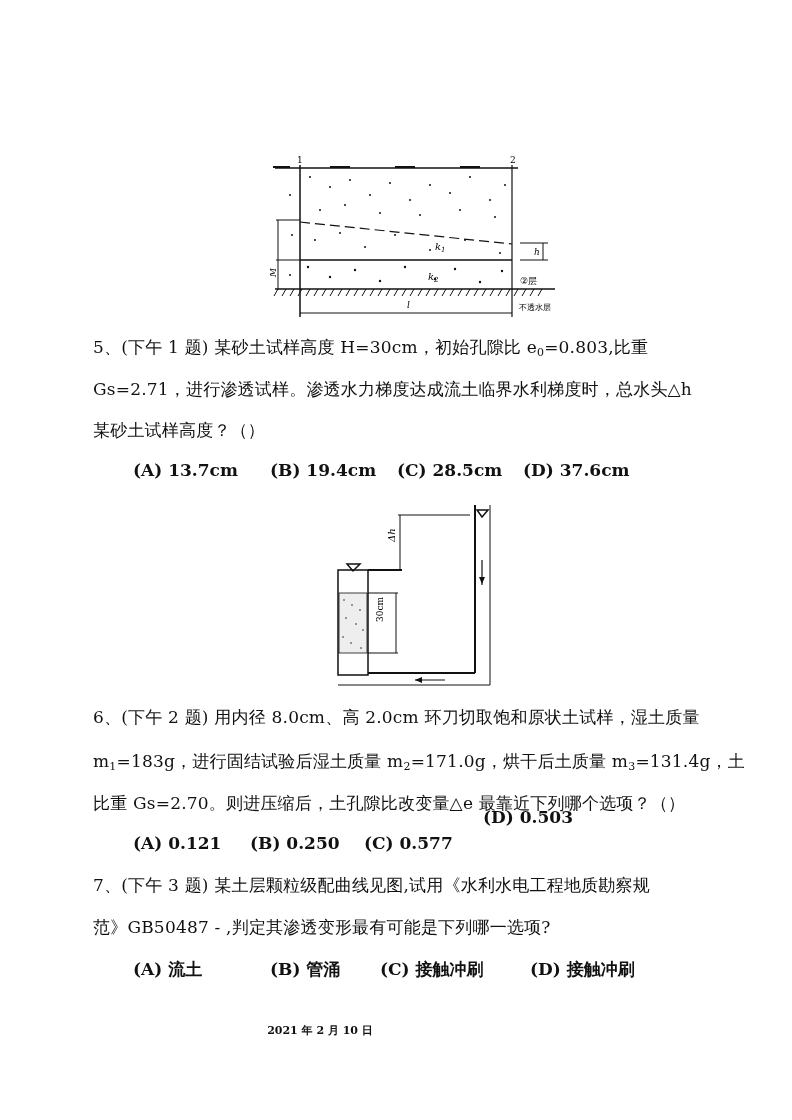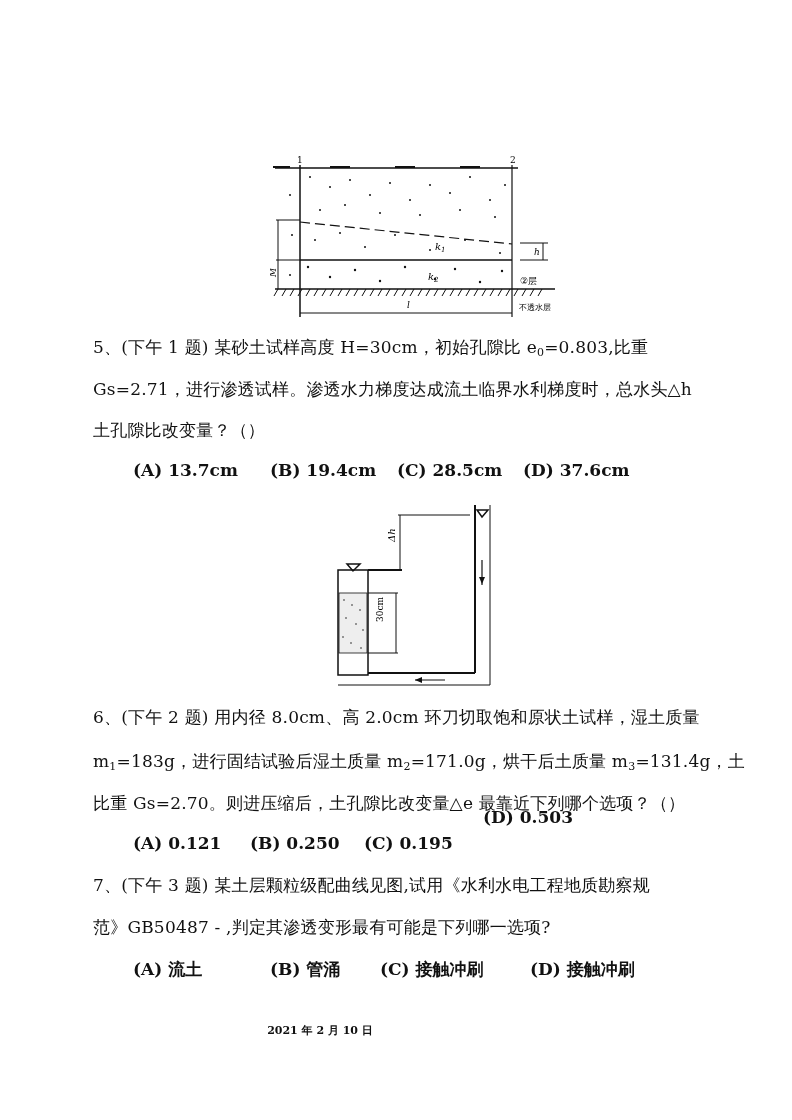--- a/index.html
+++ b/index.html
@@ -123,21 +123,21 @@
   <text x="158" y="125" font-size="10" font-style="italic" font-family="DejaVu Serif, serif">k<tspan font-size="7" dy="2">2</tspan></text>
   <text x="-2" y="122" font-size="9" font-style="italic" font-family="DejaVu Serif, serif" transform="rotate(-90 2 118)">M</text>
   <text x="264" y="100" font-size="9" font-style="italic" font-family="DejaVu Serif, serif">h</text>
   <text x="137" y="153" font-size="9" font-style="italic" font-family="DejaVu Serif, serif">l</text>
   <text x="250" y="129" font-size="9" font-family="DejaVu Sans, sans-serif">②层</text>
   <text x="249" y="155" font-size="8" font-family="DejaVu Sans, sans-serif">不透水层</text>
 </svg>
 
 <div class="line" style="top:336px"><span>5、(下午 1 题) 某砂土试样高度 H=30cm，初始孔隙比 e</span><sub>0</sub><span>=0.803,比重</span></div>
 <div class="line" style="top:378px">Gs=2.71，进行渗透试样。渗透水力梯度达成流土临界水利梯度时，总水头△h</div>
-<div class="line" style="top:419px">土孔隙比改变量？（）</div>
+<div class="line" style="top:419px">某砂土试样高度？（）</div>
 <div class="opt" style="left:133px;top:460px">(A) 13.7cm</div>
 <div class="opt" style="left:270px;top:460px">(B) 19.4cm</div>
 <div class="opt" style="left:397px;top:460px">(C) 28.5cm</div>
 <div class="opt" style="left:523px;top:460px">(D) 37.6cm</div>
 
 <svg style="left:330px;top:500px" width="165" height="190" viewBox="0 0 165 190">
 
   <line x1="145" y1="5" x2="145" y2="173" stroke="#111" stroke-width="2"></line>
   <line x1="160" y1="5" x2="160" y2="185" stroke="#111" stroke-width="1"></line>
   <polygon points="147,10 158,10 152,17" fill="none" stroke="#111" stroke-width="1.5"></polygon>
@@ -173,21 +173,21 @@
   <line x1="8" y1="185" x2="160" y2="185" stroke="#111" stroke-width="1"></line>
   <line x1="85" y1="180" x2="115" y2="180" stroke="#111" stroke-width="1"></line>
   <polygon points="85,180 92,177 92,183" fill="#111"></polygon>
 </svg>
 
 <div class="line" style="top:706px">6、(下午 2 题) 用内径 8.0cm、高 2.0cm 环刀切取饱和原状土试样，湿土质量</div>
 <div class="line" style="top:750px"><span>m</span><sub>1</sub><span>=183g，进行固结试验后湿土质量 m</span><sub>2</sub><span>=171.0g，烘干后土质量 m</span><sub>3</sub><span>=131.4g，土</span></div>
 <div class="line" style="top:792px">比重 Gs=2.70。则进压缩后，土孔隙比改变量△e 最靠近下列哪个选项？（）</div>
 <div class="opt" style="left:133px;top:833px">(A) 0.121</div>
 <div class="opt" style="left:250px;top:833px">(B) 0.250</div>
-<div class="opt" style="left:364px;top:833px">(C) 0.195</div>
+<div class="opt" style="left:364px;top:833px">(C) 0.577</div>
 <div class="opt" style="left:483px;top:807px">(D) 0.503</div>
 
 <div class="line" style="top:874px">7、(下午 3 题) 某土层颗粒级配曲线见图,试用《水利水电工程地质勘察规</div>
 <div class="line" style="top:916px">范》GB50487 - ,判定其渗透变形最有可能是下列哪一选项?</div>
 <div class="opt" style="left:133px;top:958px">(A)  流土</div>
 <div class="opt" style="left:270px;top:958px">(B)  管涌</div>
 <div class="opt" style="left:380px;top:958px">(C)  接触冲刷</div>
 <div class="opt" style="left:530px;top:958px">(D) 接触冲刷</div>
 
 <div class="footer">2021 年 2 月 10 日</div>

